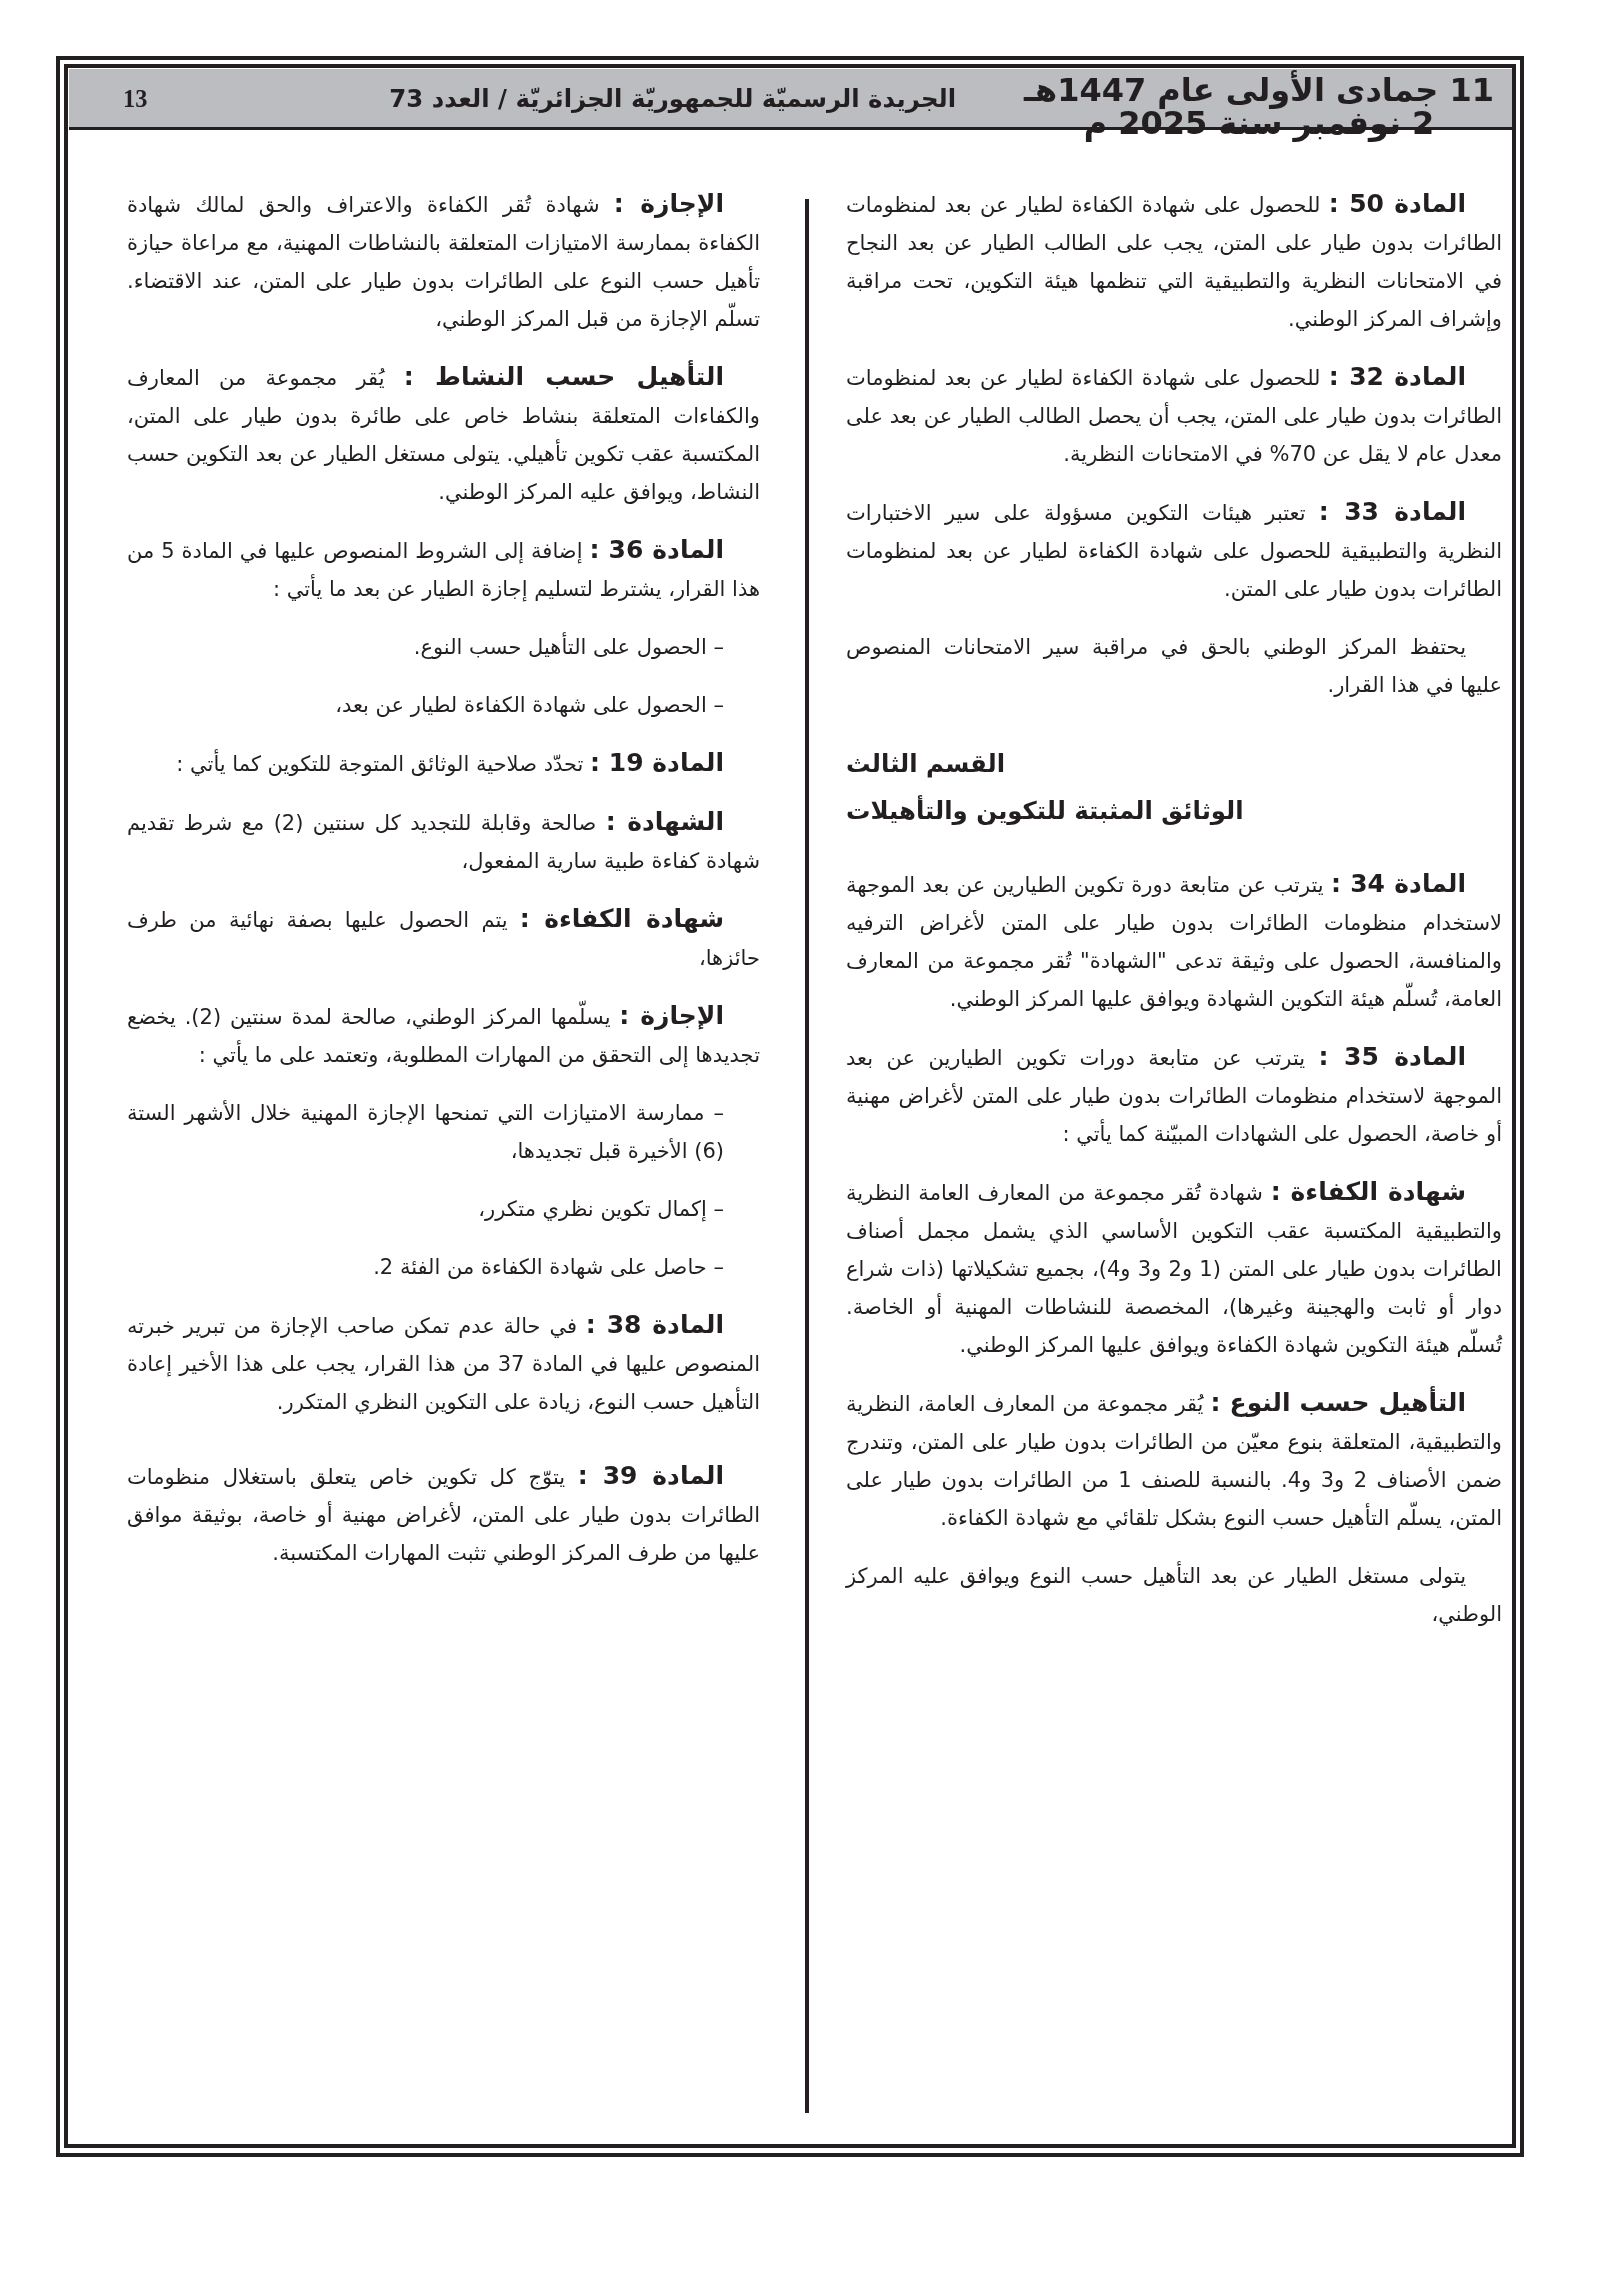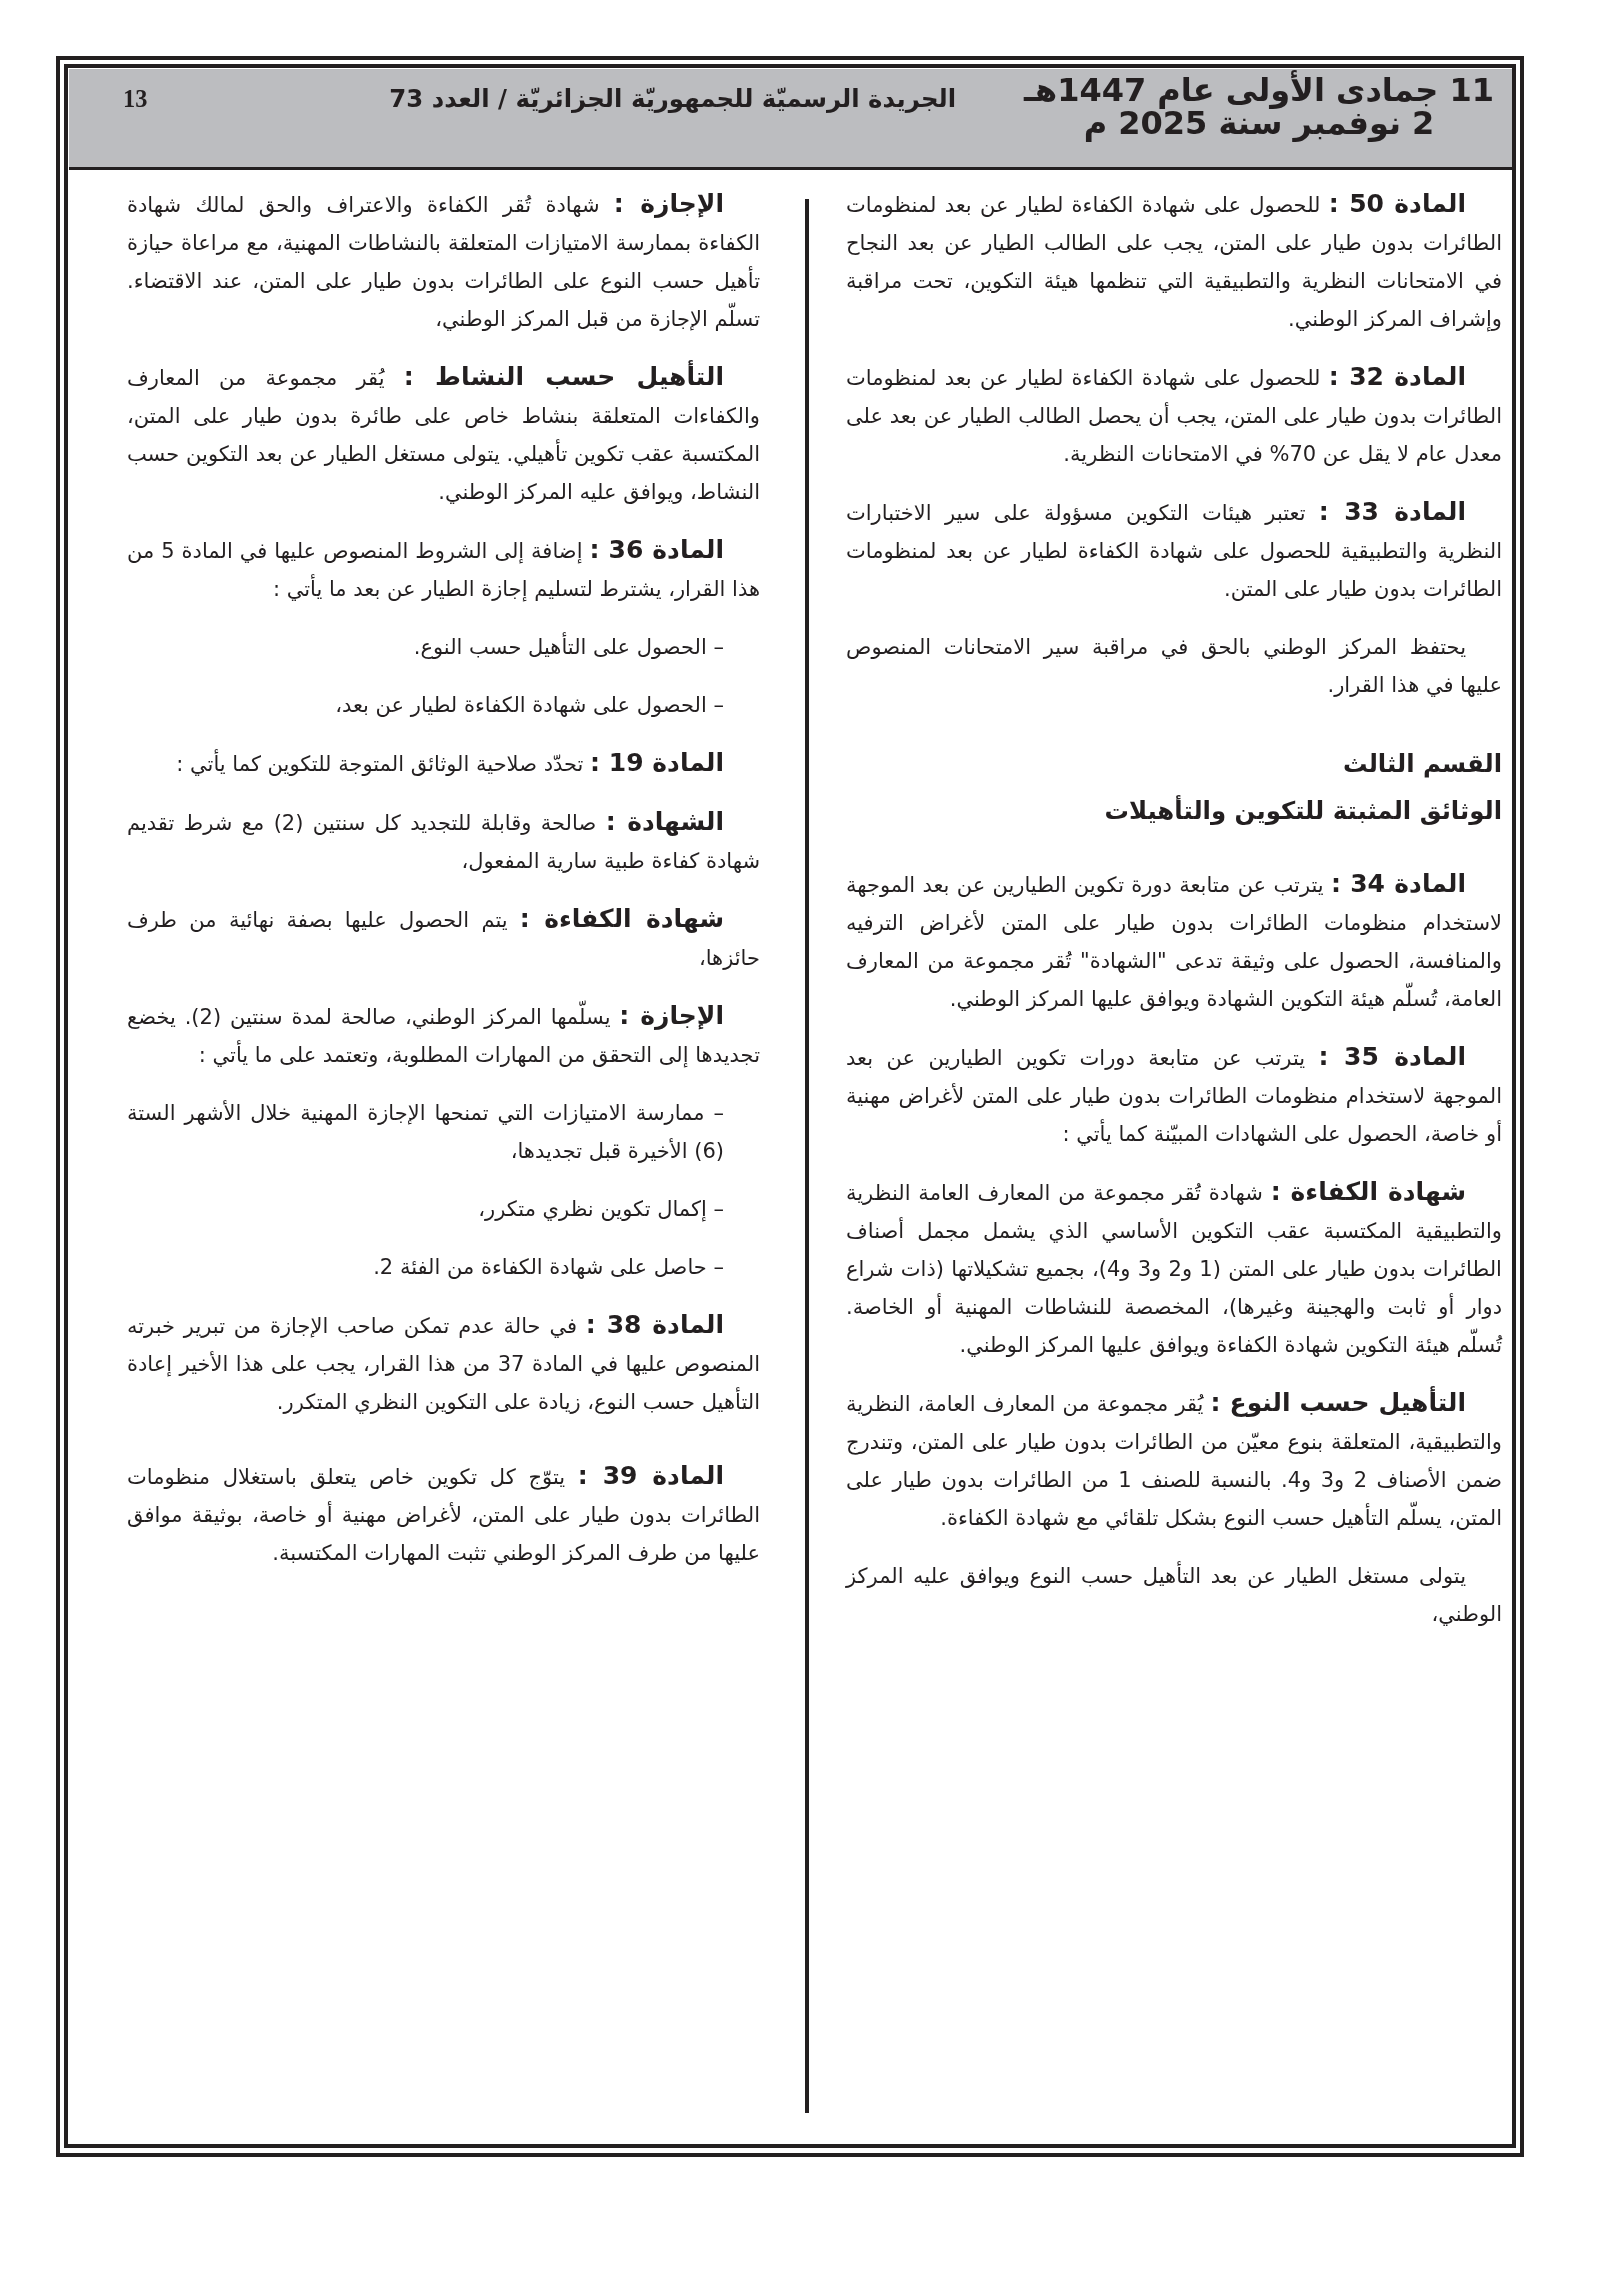--- a/index.html
+++ b/index.html
@@ -30,21 +30,21 @@
       width: 1452px;
       height: 2084px;
       border: 4.5px solid #231f20;
       box-sizing: border-box;
     }
     .header-band {
       position: absolute;
       left: 69px;
       top: 69px;
       width: 1443px;
-      height: 101px;
+      height: 61px;
       background: #bcbdc0;
       border-bottom: 3.6px solid #231f20;
       box-sizing: border-box;
     }
     .hdr-page {
       position: absolute;
       left: 54px;
       top: 16.3px;
       font-family: "Liberation Serif", serif;
       font-weight: bold;
@@ -96,21 +96,21 @@
     .para .lead {
       font-weight: bold;
       font-size: 25px;
       margin-top: 18px;
     }
     .list-item {
       margin: 0 0 20px 0;
       padding-right: 36px;
     }
     .section-head {
-      text-align: right;
+      text-align: left;
       font-weight: bold;
       font-size: 24.4px;
       line-height: 47px;
       margin: 36px 0 31px 0;
     }
   </style>
 </head>
 <body>
 
 <div class="frame-outer"></div>

